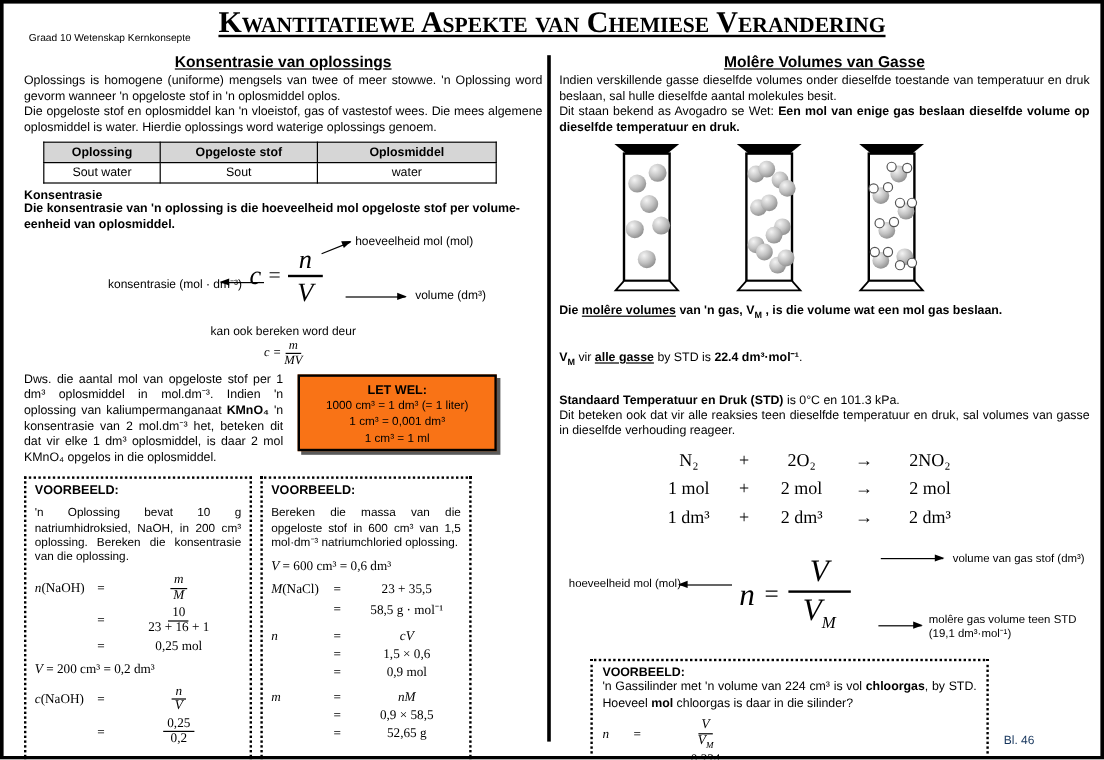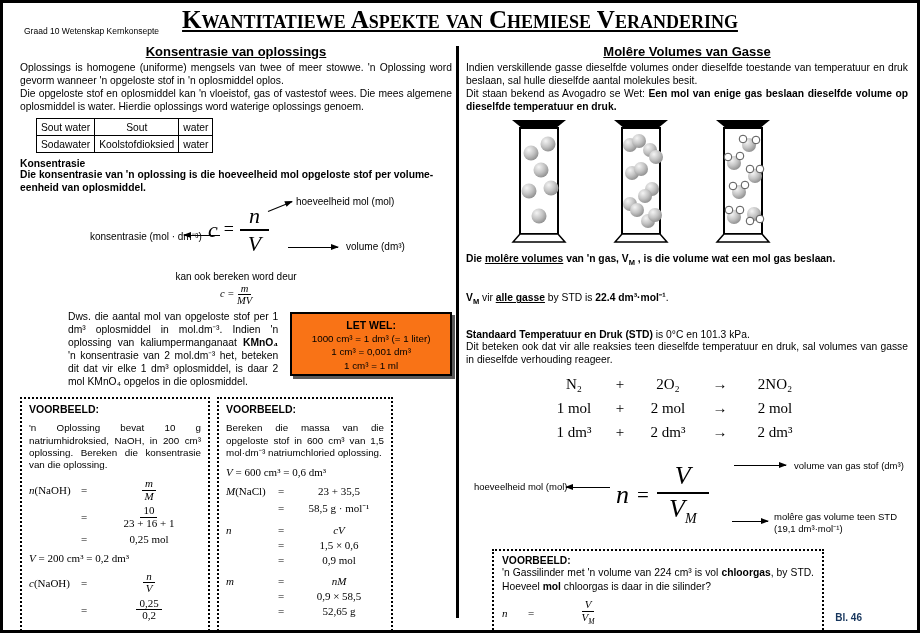--- a/index.html
+++ b/index.html
@@ -41,21 +41,21 @@
   .bigfr .fn{padding:0 9px 2px;border-bottom:2px solid #000;}
   .bigfr .fd{padding-top:2px;}
   .lab{position:absolute;font-size:10px;white-space:nowrap;}
 
   .altform{text-align:center;margin-top:0;font-size:10px;}
   .altmath{font-family:"Liberation Serif",serif;font-size:10.5px;margin-top:1px;}
   .fr{display:inline-flex;flex-direction:column;align-items:center;line-height:1.05;vertical-align:middle;}
   .fr>span:first-child{border-bottom:1px solid #000;padding:0 3px;}
   .it{font-style:italic;}
 
-  .noterow{display:flex;gap:12px;margin-top:4px;margin-left:48px;}
+  .noterow{display:flex;gap:12px;margin-top:4px;}
   .noterow p{width:216px;margin:0;text-align:justify;line-height:1.27;}
   .letwel{width:158px;height:56px;background:#f97316;border:2.5px solid #000;
           box-shadow:3px 3px 0 #5a5a5a;text-align:center;font-size:9.8px;
           padding:4px 2px 0;margin-top:2px;line-height:1.35;}
   .letwel .t{font-weight:bold;font-size:10.5px;}
 
   .exrow{display:flex;gap:7px;margin-top:9px;}
   .exbox{border:2px dotted #000;padding:4px 7px;}
   .ex1{width:172px;height:230px;}
   .ex2{width:158px;height:230px;}
@@ -84,46 +84,46 @@
   .bignfr{display:inline-flex;flex-direction:column;align-items:center;line-height:1;}
   .bignfr .fn{padding:0 18px 3px;border-bottom:2.4px solid #000;}
   .bignfr .fd{padding-top:2px;}
   .lab2{position:absolute;font-size:9.5px;white-space:nowrap;line-height:1.2;}
 
   .rex{margin:10px 0 0 26px;width:312px;border:2px dotted #000;padding:4px 8px;font-size:10.3px;}
   .rex .t{font-weight:bold;}
   .rex .prob{text-align:justify;line-height:1.3;margin-bottom:6px;}
   .rex .mrow{grid-template-columns:26px 20px 80px;}
 
-  .pagenum{position:absolute;right:58px;bottom:10px;font-weight:bold;font-size:10px;color:#17365d;}
+  .pagenum{position:absolute;right:58px;bottom:10px;font-weight:normal;font-size:10px;color:#17365d;}
 </style>
 </head>
 <body>
 
 <div class="frame"></div>
 <div class="vdiv"></div>
 
 <div class="corner">Graad 10 Wetenskap Kernkonsepte</div>
 <div class="title">Kwantitatiewe Aspekte van Chemiese Verandering</div>
 
 <div class="lcol">
   <div class="sechead">Konsentrasie van oplossings</div>
   <p class="body">Oplossings is homogene (uniforme) mengsels van twee of meer stowwe. 'n Oplossing word gevorm wanneer 'n opgeloste stof in 'n oplosmiddel oplos.</p>
   <p class="body">Die opgeloste stof en oplosmiddel kan 'n vloeistof, gas of vastestof wees. Die mees algemene oplosmiddel is water. Hierdie oplossings word waterige oplossings genoem.</p>
 
   <table class="soltab">
     <tbody>
+        <tr>
+      <th class="c1">Oplossing</th>
+      <th class="c2">Opgeloste stof</th>
+      <th class="c3">Oplosmiddel</th>
+    </tr>
     <tr>
       <td>Sout water</td>
       <td>Sout</td>
-      <td>water</td>
-    </tr>
-    <tr>
-      <td>Sodawater</td>
-      <td>Koolstofdioksied</td>
       <td>water</td>
     </tr>
   </tbody>
     </table>
 
   <div class="kon-h">Konsentrasie</div>
   <div class="kon-def">Die konsentrasie van 'n oplossing is die hoeveelheid mol opgeloste stof per volume-eenheid van oplosmiddel.</div>
 
   <div class="cformula">
     <div class="bigc">

